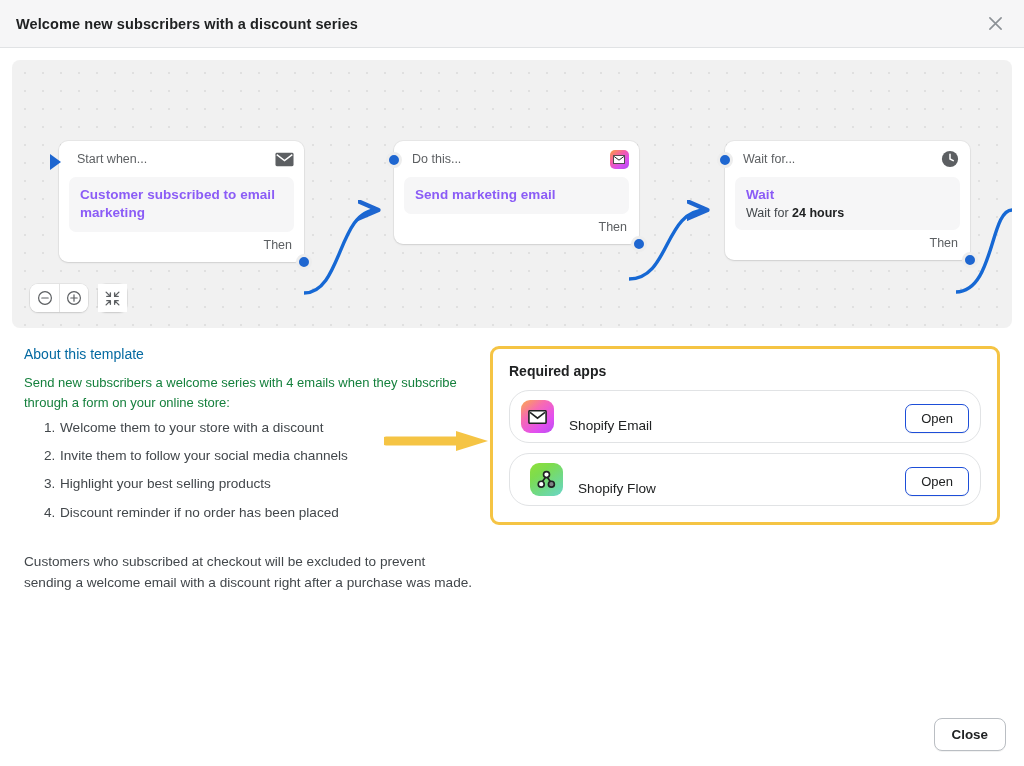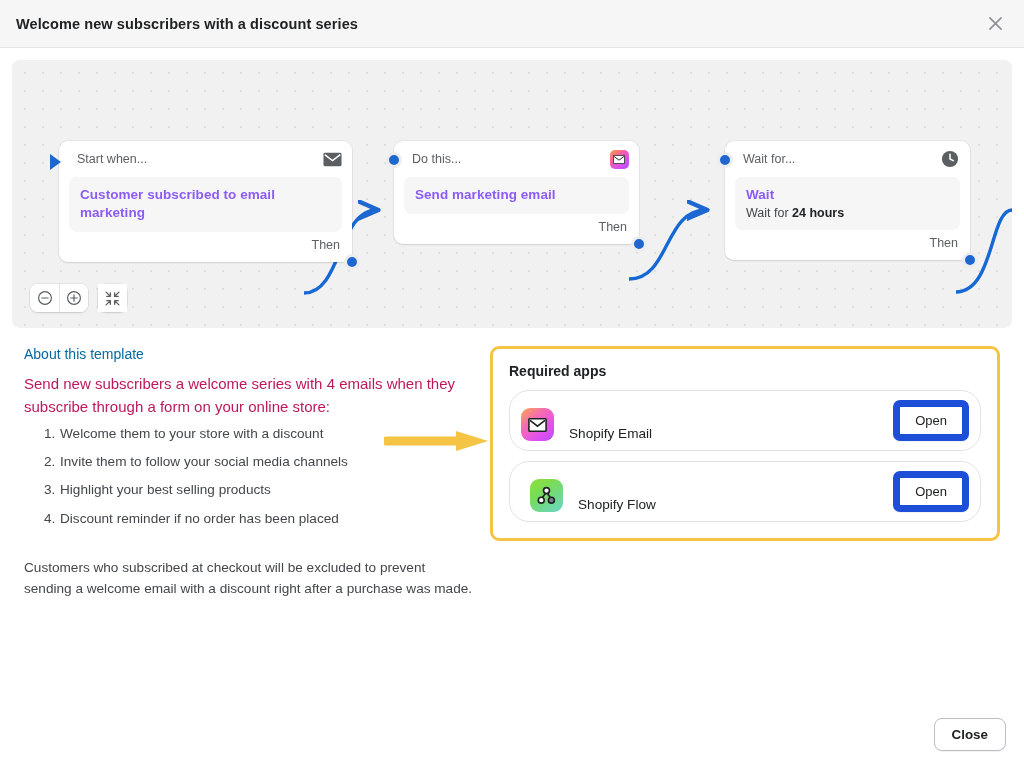--- a/index.html
+++ b/index.html
@@ -80,21 +80,21 @@
   .zoom-tools { position: absolute; left: 18px; bottom: 16px; display: flex; gap: 10px; z-index: 6; }
   .zoom-group { display: flex; background: #fff; border-radius: 8px; box-shadow: 0 1px 2px rgba(0,0,0,.12), 0 0 0 1px rgba(0,0,0,.05); overflow: hidden; }
   .zoom-btn { width: 29px; height: 28px; background: #fff; border: none; display: flex; align-items: center; justify-content: center; cursor: pointer; }
   .zoom-btn + .zoom-btn { border-left: 1px solid #e3e3e3; }
   .zoom-single { background: #fff; border-radius: 8px; box-shadow: 0 1px 2px rgba(0,0,0,.12), 0 0 0 1px rgba(0,0,0,.05); }
 
   
   .lower { display: flex; padding: 18px 0 0 0; }
   .about-col { width: 478px; padding: 0 14px 0 12px; position: relative; }
   .about-title { font-size: 14px; font-weight: 400; color: #0369a1; margin-bottom: 11px; }
-  .about-para { font-size: 15px; line-height: 1.52; color: #be185d; }
+  .about-para { font-size: 13px; line-height: 1.52; color: #15803d; }
   .about-list { list-style: none; margin: 1px 0 0 0; padding: 0; }
   .about-list li { font-size: 13.6px; color: #42474b; line-height: 1.5; padding: 4px 0 4px 36px; position: relative; }
   .about-list li .num { position: absolute; left: 20px; }
   .about-para2 { font-size: 13.6px; line-height: 1.55; color: #42474b; margin-top: 24px; }
 
   .arrow-annot { position: absolute; left: 372px; top: 83px; z-index: 5; }
 
   
   .apps-col { flex: 1; padding-right: 12px; }
   .apps-panel {
@@ -108,21 +108,21 @@
     padding: 9px 11px; margin-bottom: 10px; background: #fff;
   }
   .app-row:last-child { margin-bottom: 0; padding-left: 20px; }
   .app-icon { width: 33px; height: 33px; border-radius: 9px; flex: 0 0 33px; display: flex; align-items: center; justify-content: center; }
   .app-icon-email { background: linear-gradient(140deg,#fba94c 0%,#f76bb1 35%,#e24ff0 72%,#b84ef2 100%); }
   .app-icon-flow { background: linear-gradient(145deg,#8fe03a 0%,#7ddc4e 30%,#6fd98c 65%,#6ad6c9 100%); }
   .app-name { flex: 1; font-size: 13.6px; color: #202223; padding-left: 15px; }
   .open-btn {
     font-family: "Liberation Sans", sans-serif;
     font-size: 13px; color: #202223; background: #fff;
-    border: 7px solid #1d4ed8; border-radius: 7px;
+    border: 1px solid #1d4ed8; border-radius: 7px;
     padding: 6px 15px; cursor: pointer; box-shadow: 0 1px 0 rgba(0,0,0,.05);
   }
 
   
   .modal-footer {
     position: absolute; left: 0; right: 0; bottom: 0;
     height: 64px; display: flex; align-items: center; justify-content: flex-end;
     gap: 12px; padding: 0 18px;
     background: #fff;
   }
@@ -155,21 +155,21 @@
         <defs>
           <marker id="arw" markerWidth="7" markerHeight="7" refX="5.6" refY="3" orient="auto">
             <path d="M0,0.4 L6,3 L0,5.6" fill="none" stroke="#1e66d0" stroke-width="1.3" stroke-linecap="round" stroke-linejoin="round"></path>
           </marker>
         </defs>
         <path d="M292,233 C330,233 326,150 365,150" fill="none" stroke="#1668d4" stroke-width="3.4" marker-end="url(#arw)"></path>
         <path d="M617,219 C658,219 652,150 694,150" fill="none" stroke="#1668d4" stroke-width="3.4" marker-end="url(#arw)"></path>
         <path d="M944,232 C982,232 978,150 1000,150" fill="none" stroke="#1668d4" stroke-width="3.4"></path>
       </svg>
 
-      <div class="node" style="left:47px; top:81px; width:293px;">
+      <div class="node" style="left:47px; top:81px; width:245px;">
         <div class="trigger-play"></div>
         <div class="node-head">
           <span class="node-head-label">Start when...</span>
           <span class="node-head-icon">
             <svg width="19" height="15" viewBox="0 0 20 15">
               <rect x="0.5" y="0.5" width="19" height="14" rx="1.5" fill="#5c5f62"></rect>
               <path d="M1.8 2.4 L10 8.6 L18.2 2.4" fill="none" stroke="#ffffff" stroke-width="1.5"></path>
             </svg>
           </span>
         </div>

